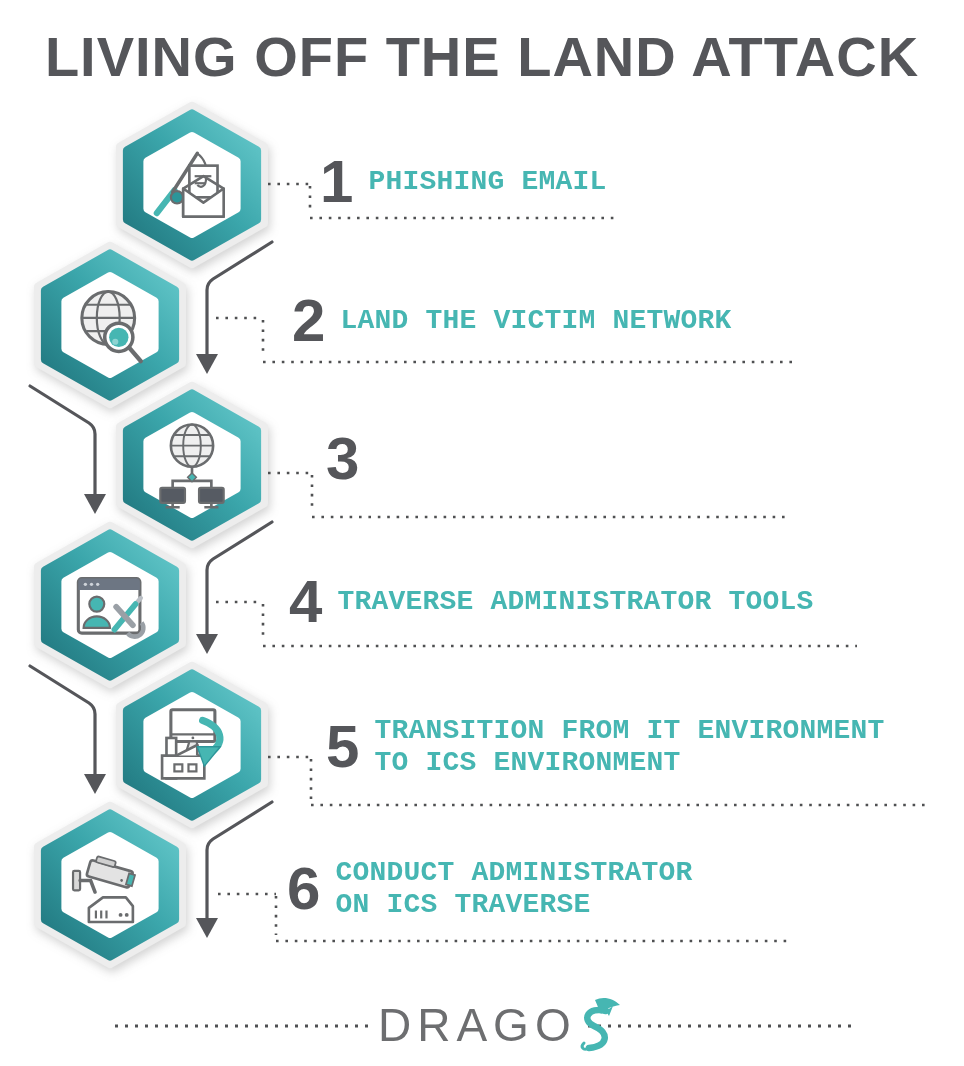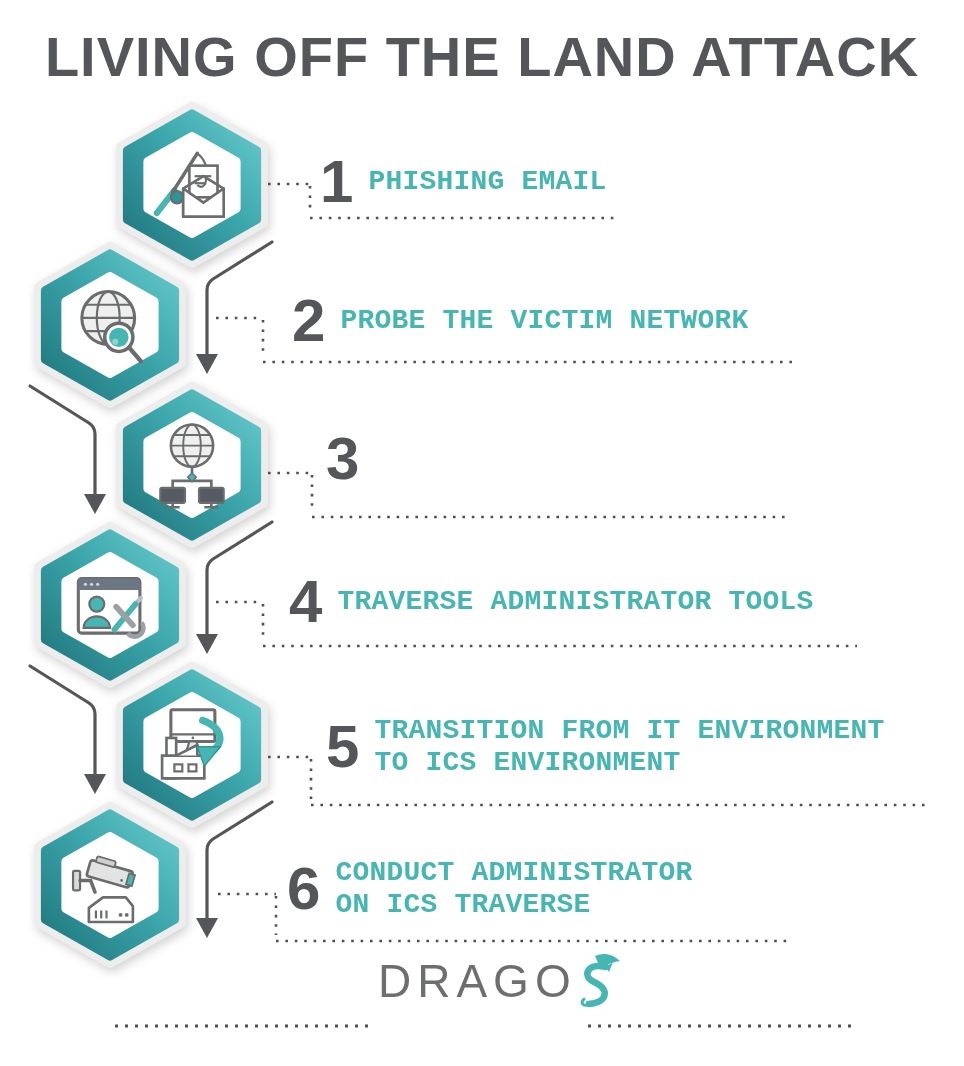--- a/index.html
+++ b/index.html
@@ -23,21 +23,21 @@
   .step-num{
     font-size:60px;font-weight:bold;color:#55565a;line-height:56px;
   }
   .step-label{
     font-size:28px;font-weight:bold;color:#46b6b2;line-height:32px;
     letter-spacing:0.2px;white-space:nowrap;
   }
   .step-label span{display:block;font-family:Liberation Mono, monospace;}
 
   .footer-logo{
-    position:absolute;left:378px;top:952px;height:58px;
+    position:absolute;left:378px;top:996px;height:58px;
     display:flex;align-items:center;z-index:3;
   }
   .brand-text{
     font-size:46px;color:#6d6e70;letter-spacing:6px;font-weight:400;
     line-height:58px;
   }
 </style>
 </head>
 <body>
 
@@ -257,21 +257,21 @@
     <div class="step-num">1</div>
     <div class="step-label">
       <span>PHISHING EMAIL</span>
         <span></span>
     </div>
   </div>
 
   <div class="step-row" style="left:292px;top:293px">
     <div class="step-num">2</div>
     <div class="step-label">
-      <span>PROBE THE VICTIM NETWORK</span>
+      <span>LAND THE VICTIM NETWORK</span>
         <span></span>
     </div>
   </div>
 
   <div class="step-row" style="left:326px;top:431px">
     <div class="step-num">3</div>
   </div>
 
   <div class="step-row" style="left:289px;top:574px">
     <div class="step-num">4</div>

